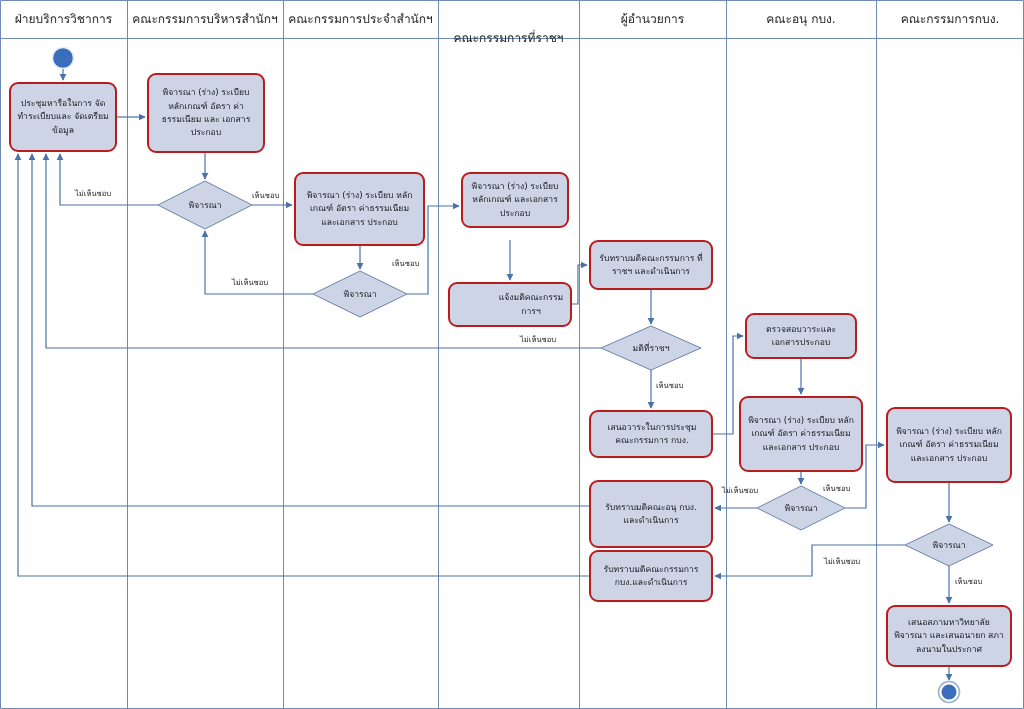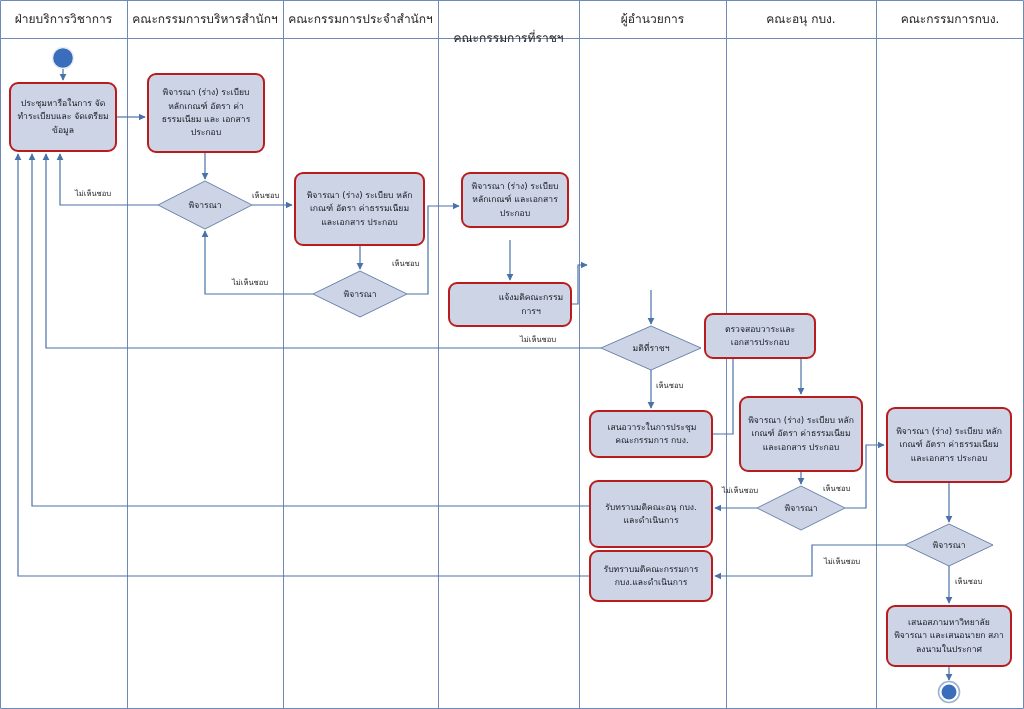--- a/index.html
+++ b/index.html
@@ -165,24 +165,25 @@
   <div class="lane-header-text" style="left:438px; top:0px; width:141px; height:38px;margin-top:19px;">คณะกรรมการที่ราชฯ</div>
   <div class="lane-header-text" style="left:579px; top:0px; width:147px; height:38px;">ผู้อำนวยการ</div>
   <div class="lane-header-text" style="left:726px; top:0px; width:150px; height:38px;">คณะอนุ กบง.</div>
   <div class="lane-header-text" style="left:876px; top:0px; width:148px; height:38px;">คณะกรรมการกบง.</div>
 
   <div class="node box" style="left:9px; top:82px; width:108px; height:70px;">ประชุมหารือในการ จัดทำระเบียบและ จัดเตรียมข้อมูล</div>
   <div class="node box" style="left:147px; top:73px; width:118px; height:80px;">พิจารณา (ร่าง) ระเบียบ หลักเกณฑ์ อัตรา ค่าธรรมเนียม และ เอกสารประกอบ</div>
   <div class="node box" style="left:294px; top:172px; width:131px; height:74px;">พิจารณา (ร่าง) ระเบียบ หลักเกณฑ์ อัตรา ค่าธรรมเนียม และเอกสาร ประกอบ</div>
   <div class="node box" style="left:461px; top:172px; width:108px; height:56px;">พิจารณา (ร่าง) ระเบียบหลักเกณฑ์ และเอกสารประกอบ</div>
   <div class="node box" style="left:448px; top:282px; width:124px; height:45px;padding-left:48px;">แจ้งมติคณะกรรมการฯ</div>
+  <div class="node box" style="left:589px; top:240px; width:124px; height:50px;">รับทราบมติคณะกรรมการ ที่ราชฯ และดำเนินการ</div>
   <div class="node box" style="left:589px; top:410px; width:124px; height:48px;padding-left:8px;">เสนอวาระในการประชุม คณะกรรมการ กบง.</div>
   <div class="node box" style="left:589px; top:480px; width:124px; height:68px;">รับทราบมติคณะอนุ กบง. และดำเนินการ</div>
   <div class="node box" style="left:589px; top:550px; width:124px; height:52px;">รับทราบมติคณะกรรมการ กบง.และดำเนินการ</div>
-  <div class="node box" style="left:704px; top:313px; width:112px; height:46px;">ตรวจสอบวาระและ เอกสารประกอบ</div>
+  <div class="node box" style="left:745px; top:313px; width:112px; height:46px;">ตรวจสอบวาระและ เอกสารประกอบ</div>
   <div class="node box" style="left:739px; top:396px; width:124px; height:76px;">พิจารณา (ร่าง) ระเบียบ หลักเกณฑ์ อัตรา ค่าธรรมเนียม และเอกสาร ประกอบ</div>
   <div class="node box" style="left:886px; top:407px; width:126px; height:76px;">พิจารณา (ร่าง) ระเบียบ หลักเกณฑ์ อัตรา ค่าธรรมเนียม และเอกสาร ประกอบ</div>
   <div class="node box" style="left:886px; top:605px; width:126px; height:62px;">เสนอสภามหาวิทยาลัย พิจารณา และเสนอนายก สภาลงนามในประกาศ</div>
 
   <div class="diamond-label" style="left:165px; top:195px; width:80px; height:20px;">พิจารณา</div>
   <div class="diamond-label" style="left:320px; top:284px; width:80px; height:20px;">พิจารณา</div>
   <div class="diamond-label" style="left:611px; top:338px; width:80px; height:20px;">มติที่ราชฯ</div>
   <div class="diamond-label" style="left:761px; top:498px; width:80px; height:20px;">พิจารณา</div>
   <div class="diamond-label" style="left:909px; top:535px; width:80px; height:20px;">พิจารณา</div>
 

